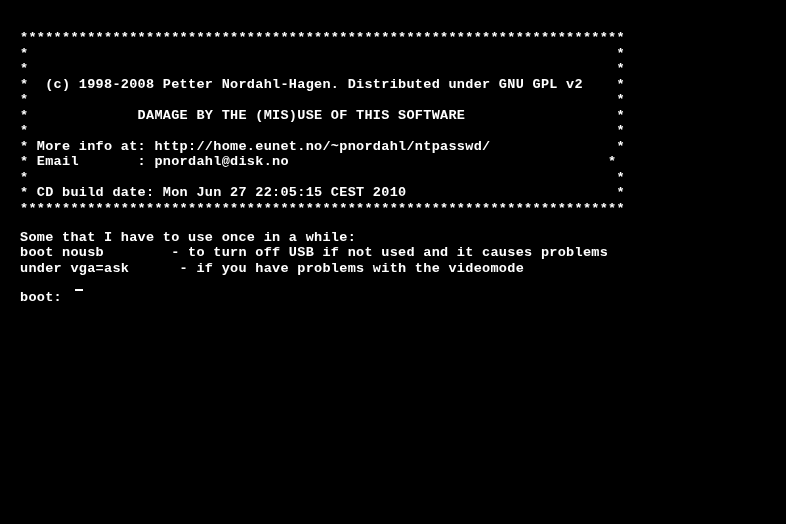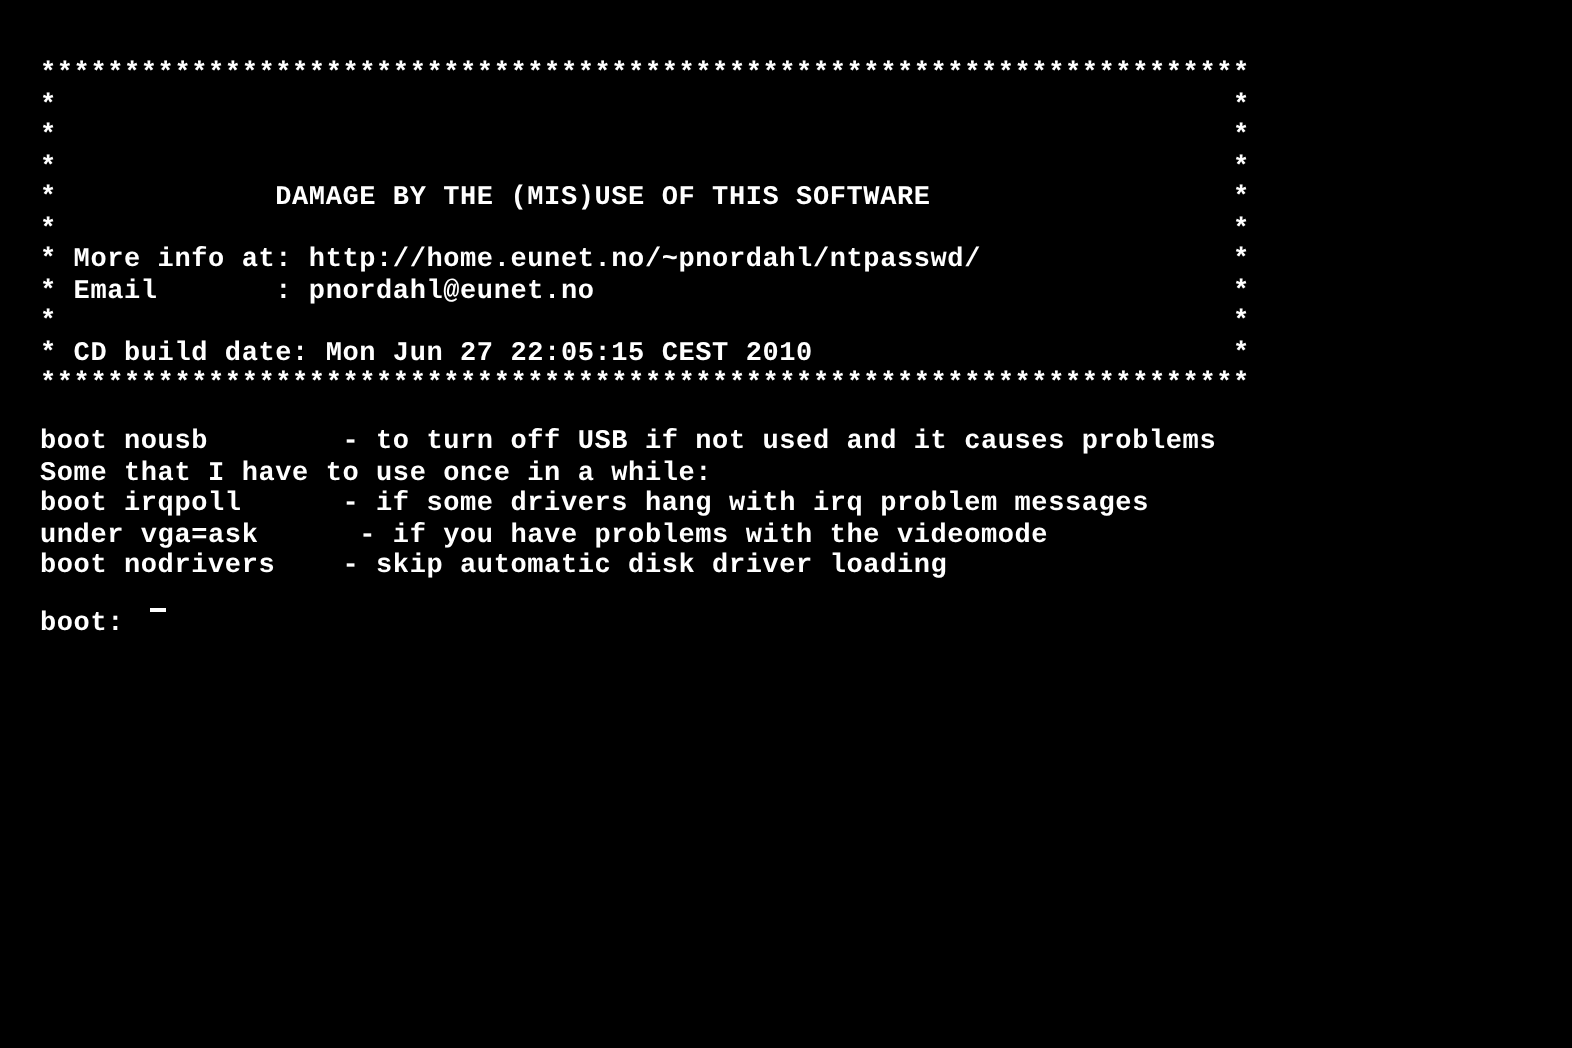--- a/index.html
+++ b/index.html
@@ -50,37 +50,36 @@
       caret-color: transparent;
     }
   </style>
 </head>
 <body>
 
 <div>
   <div class="line">************************************************************************</div>
   <div class="line">*                                                                      *</div>
   <div class="line">*                                                                      *</div>
+  <div class="line">*  (c) 1998-2008 Petter Nordahl-Hagen. Distributed under GNU GPL v2    *</div>
   <div class="line">*                                                                      *</div>
   <div class="line">*             DAMAGE BY THE (MIS)USE OF THIS SOFTWARE                  *</div>
   <div class="line">*                                                                      *</div>
   <div class="line">* More info at: http://home.eunet.no/~pnordahl/ntpasswd/               *</div>
-  <div class="line">* Email       : pnordahl@eunet.no                                      *</div>
+  <div class="line">* Email       : pnordahl@disk.no                                      *</div>
   <div class="line">*                                                                      *</div>
   <div class="line">* CD build date: Mon Jun 27 22:05:15 CEST 2010                         *</div>
   <div class="line">************************************************************************</div>
 </div>
 
 <div class="blank"></div>
 
 <div>
+  <div class="line">Some that I have to use once in a while:</div>
   <div class="line">boot nousb        - to turn off USB if not used and it causes problems</div>
-  <div class="line">Some that I have to use once in a while:</div>
-  <div class="line">boot irqpoll      - if some drivers hang with irq problem messages</div>
   <div class="line">under vga=ask      - if you have problems with the videomode</div>
-  <div class="line">boot nodrivers    - skip automatic disk driver loading</div>
 </div>
 
 <div class="blank"></div>
 
 <div class="line prompt-row">
   <span>boot: </span><input class="input-zone" value="" style=""><span class="cursor"></span>
 </div>
 
 </body></html>

